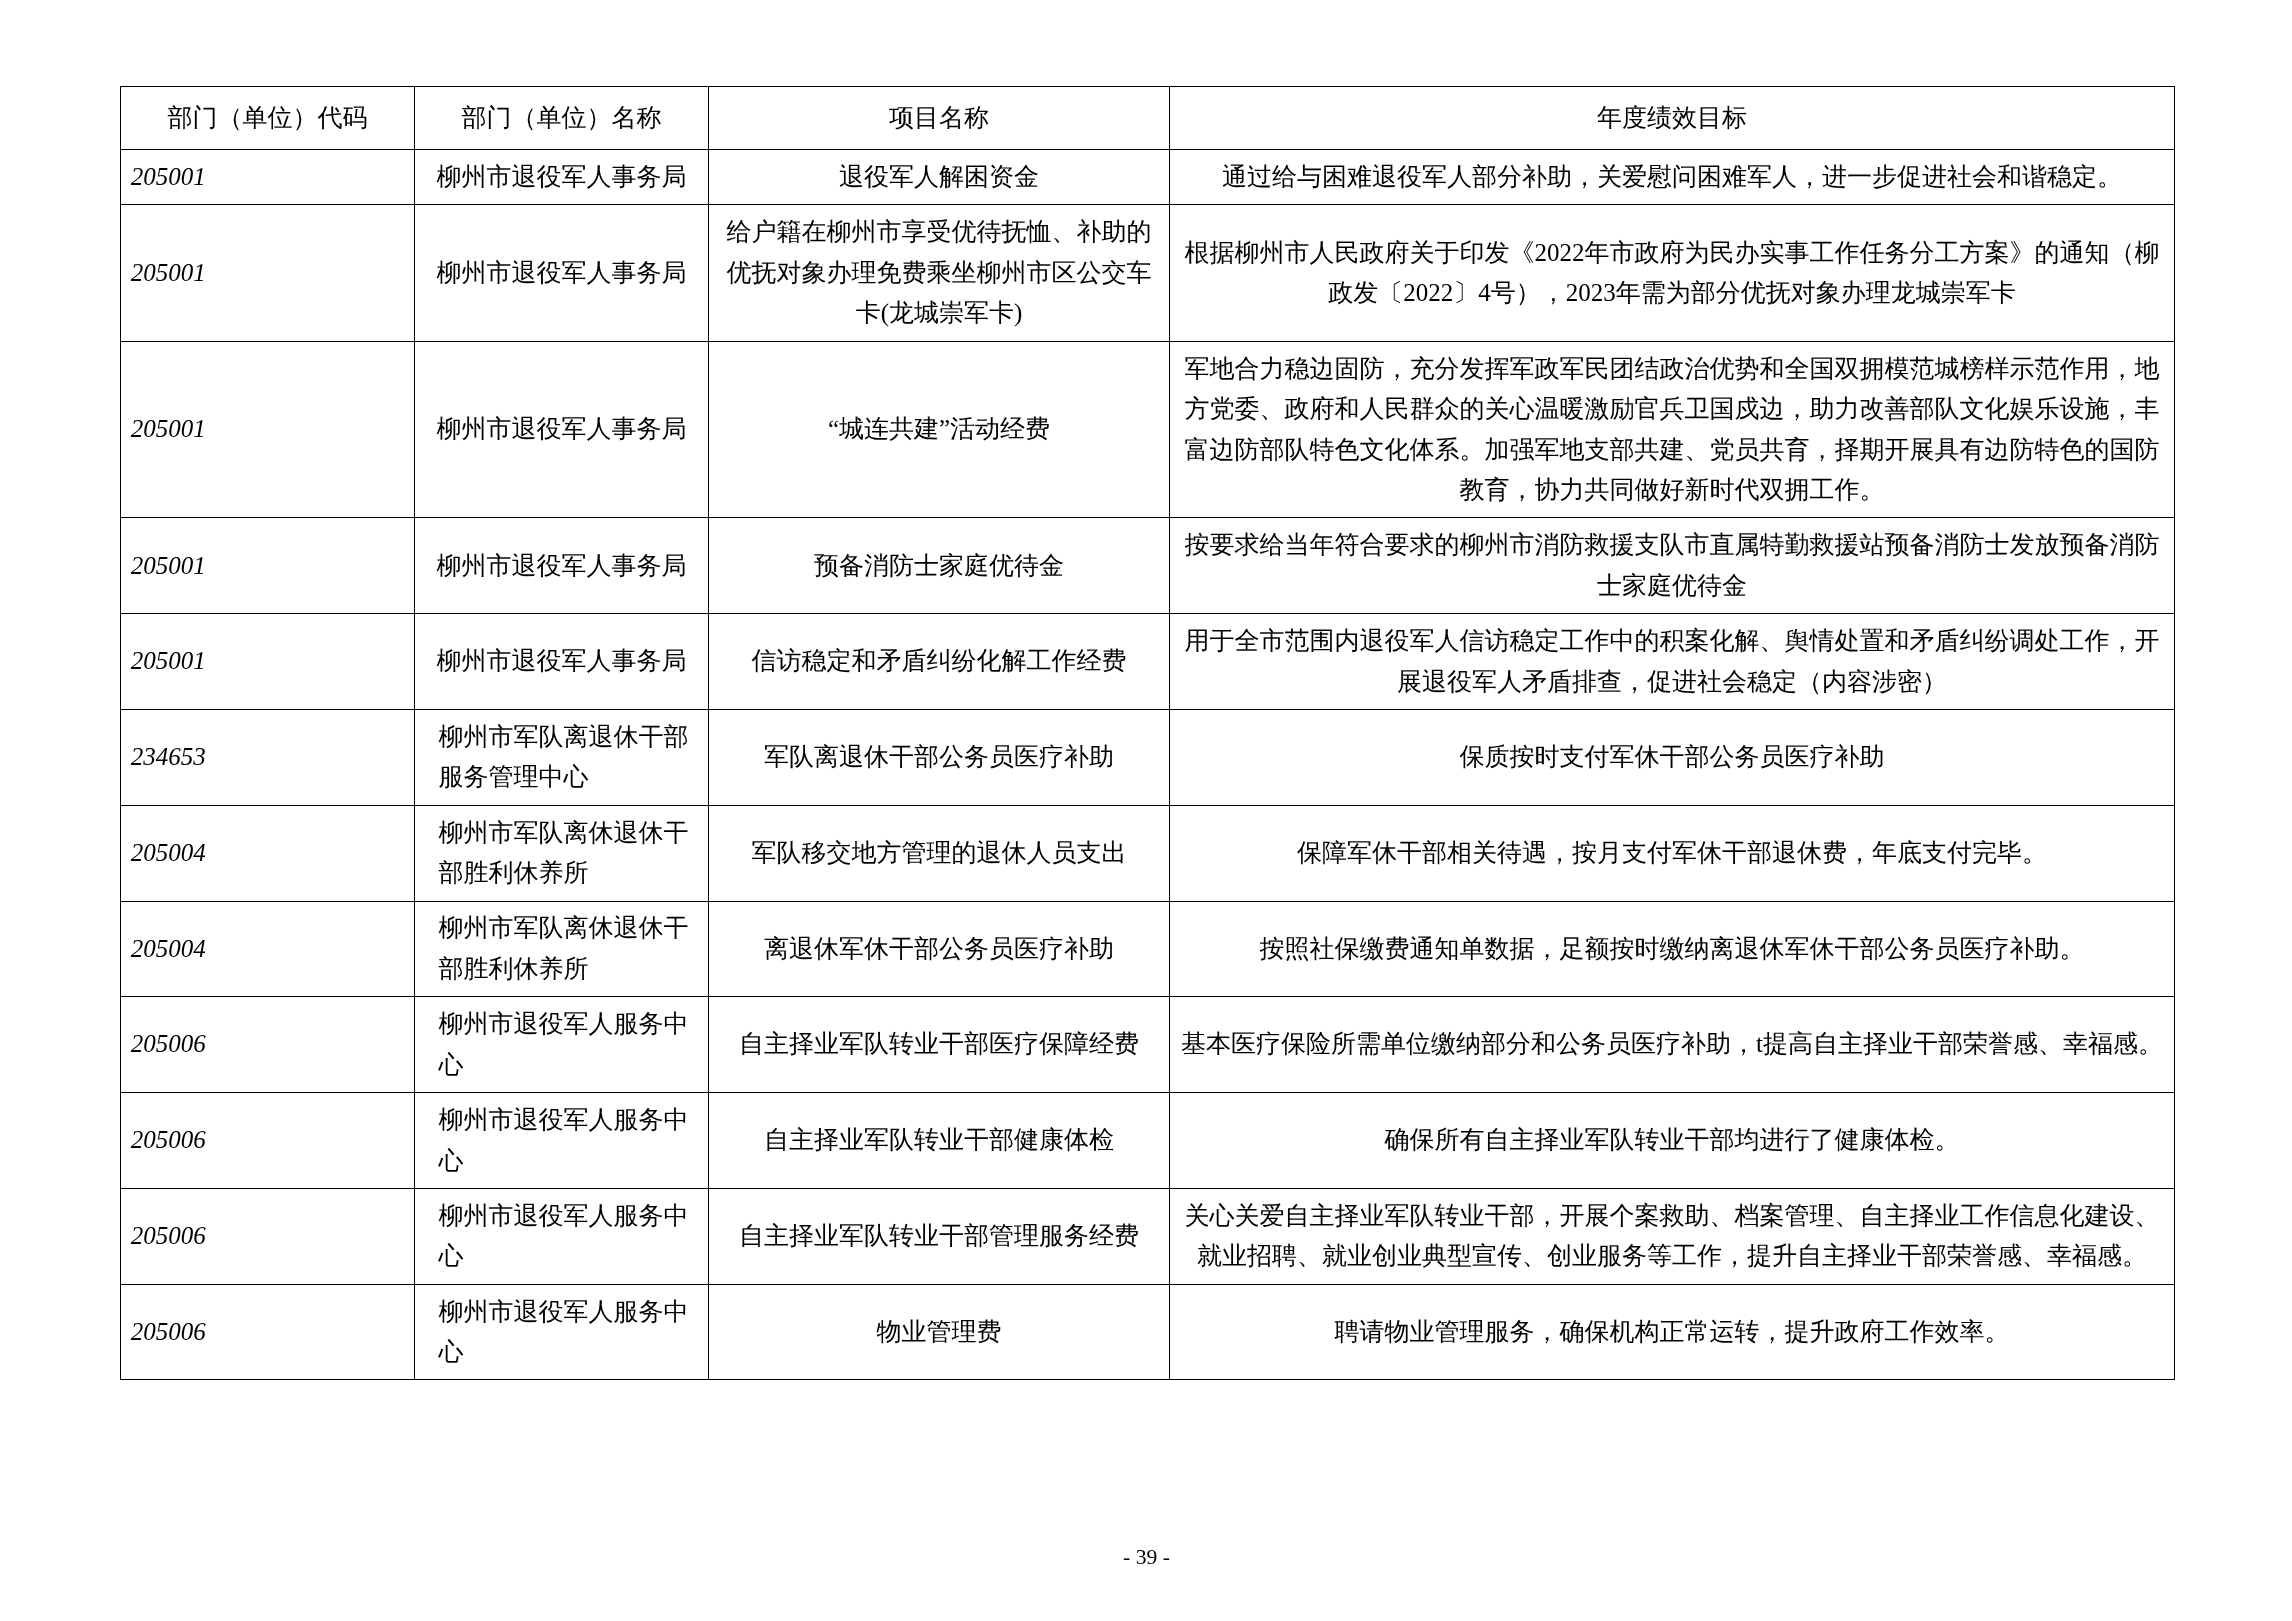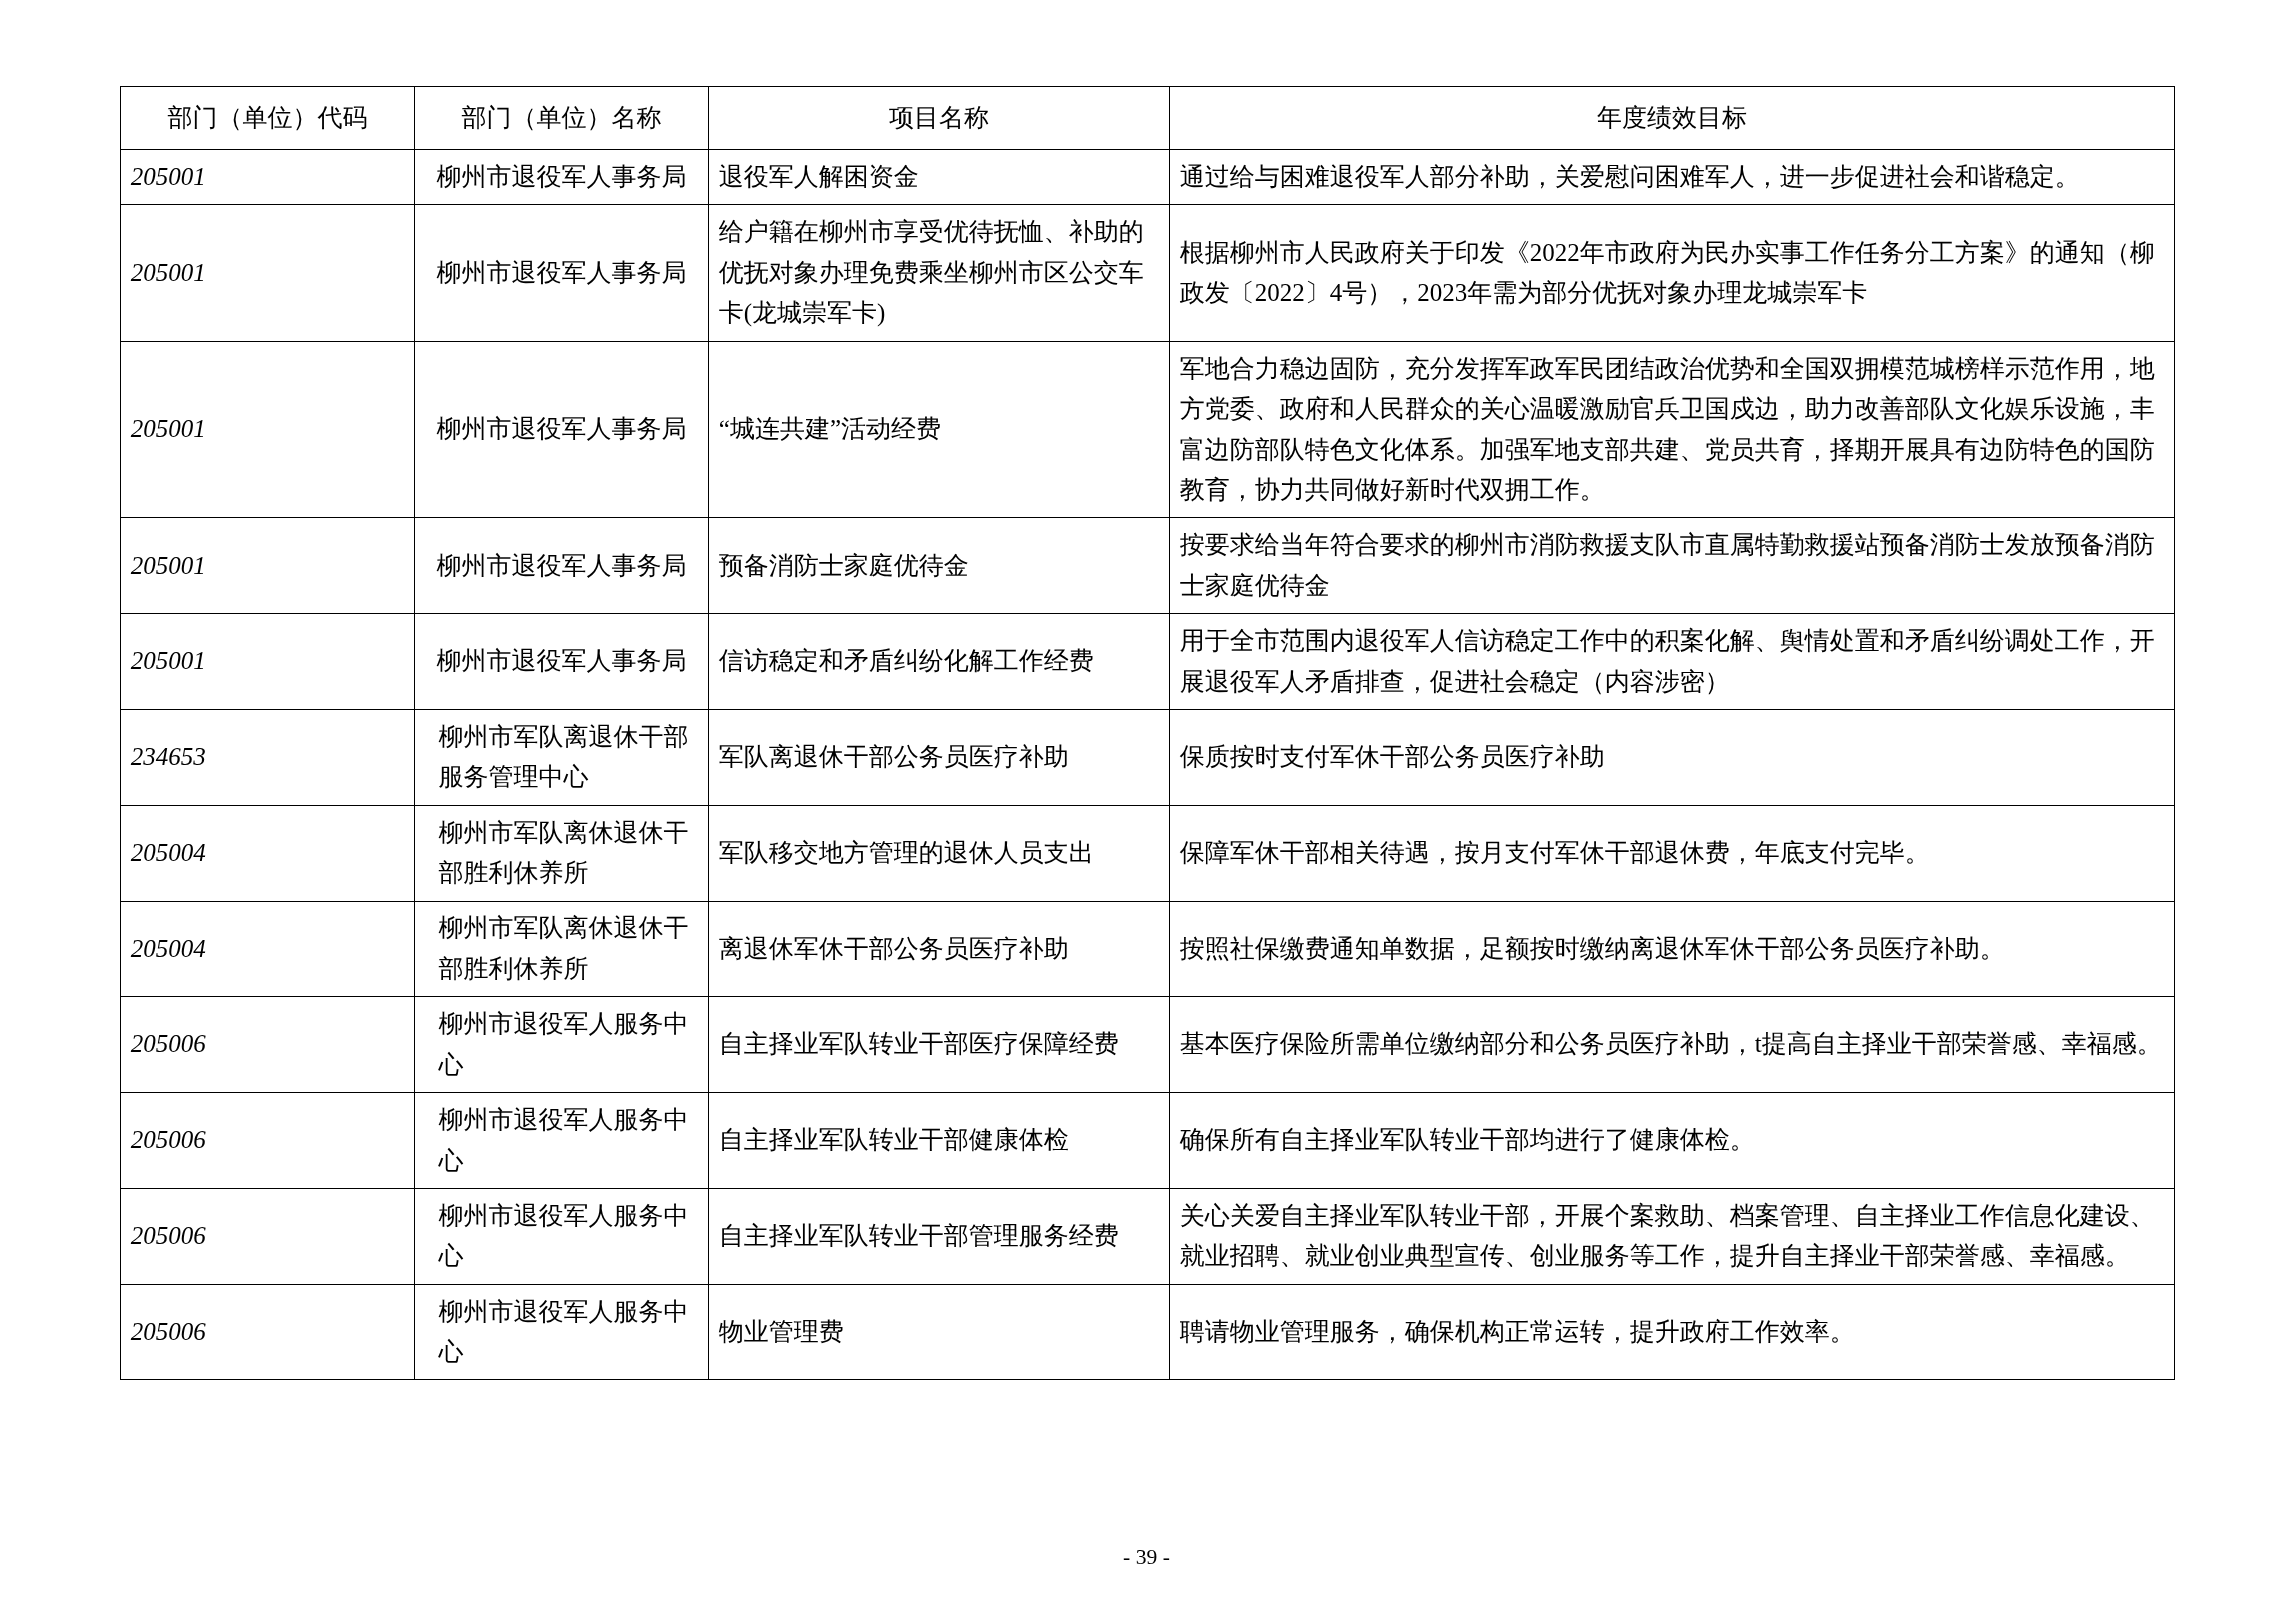--- a/index.html
+++ b/index.html
@@ -49,25 +49,25 @@
     padding-left: 21.6px;
     font-family: "Liberation Serif", "DejaVu Serif", serif;
     font-style: italic;
   }
   td.dept {
     text-align: center;
     padding-left: 13.7px;
     padding-right: 13.7px;
   }
   td.proj {
-    text-align: left;
+    text-align: center;
     padding-left: 13.7px;
   }
   td.goal {
-    text-align: left;
+    text-align: center;
     padding-left: 17.6px;
     padding-right: 13.7px;
   }
   td.dept.wrap2 {
     text-align: left;
     padding-left: 23.5px;
     margin-left: 39px;
   }
   .footer {
     position: absolute;

